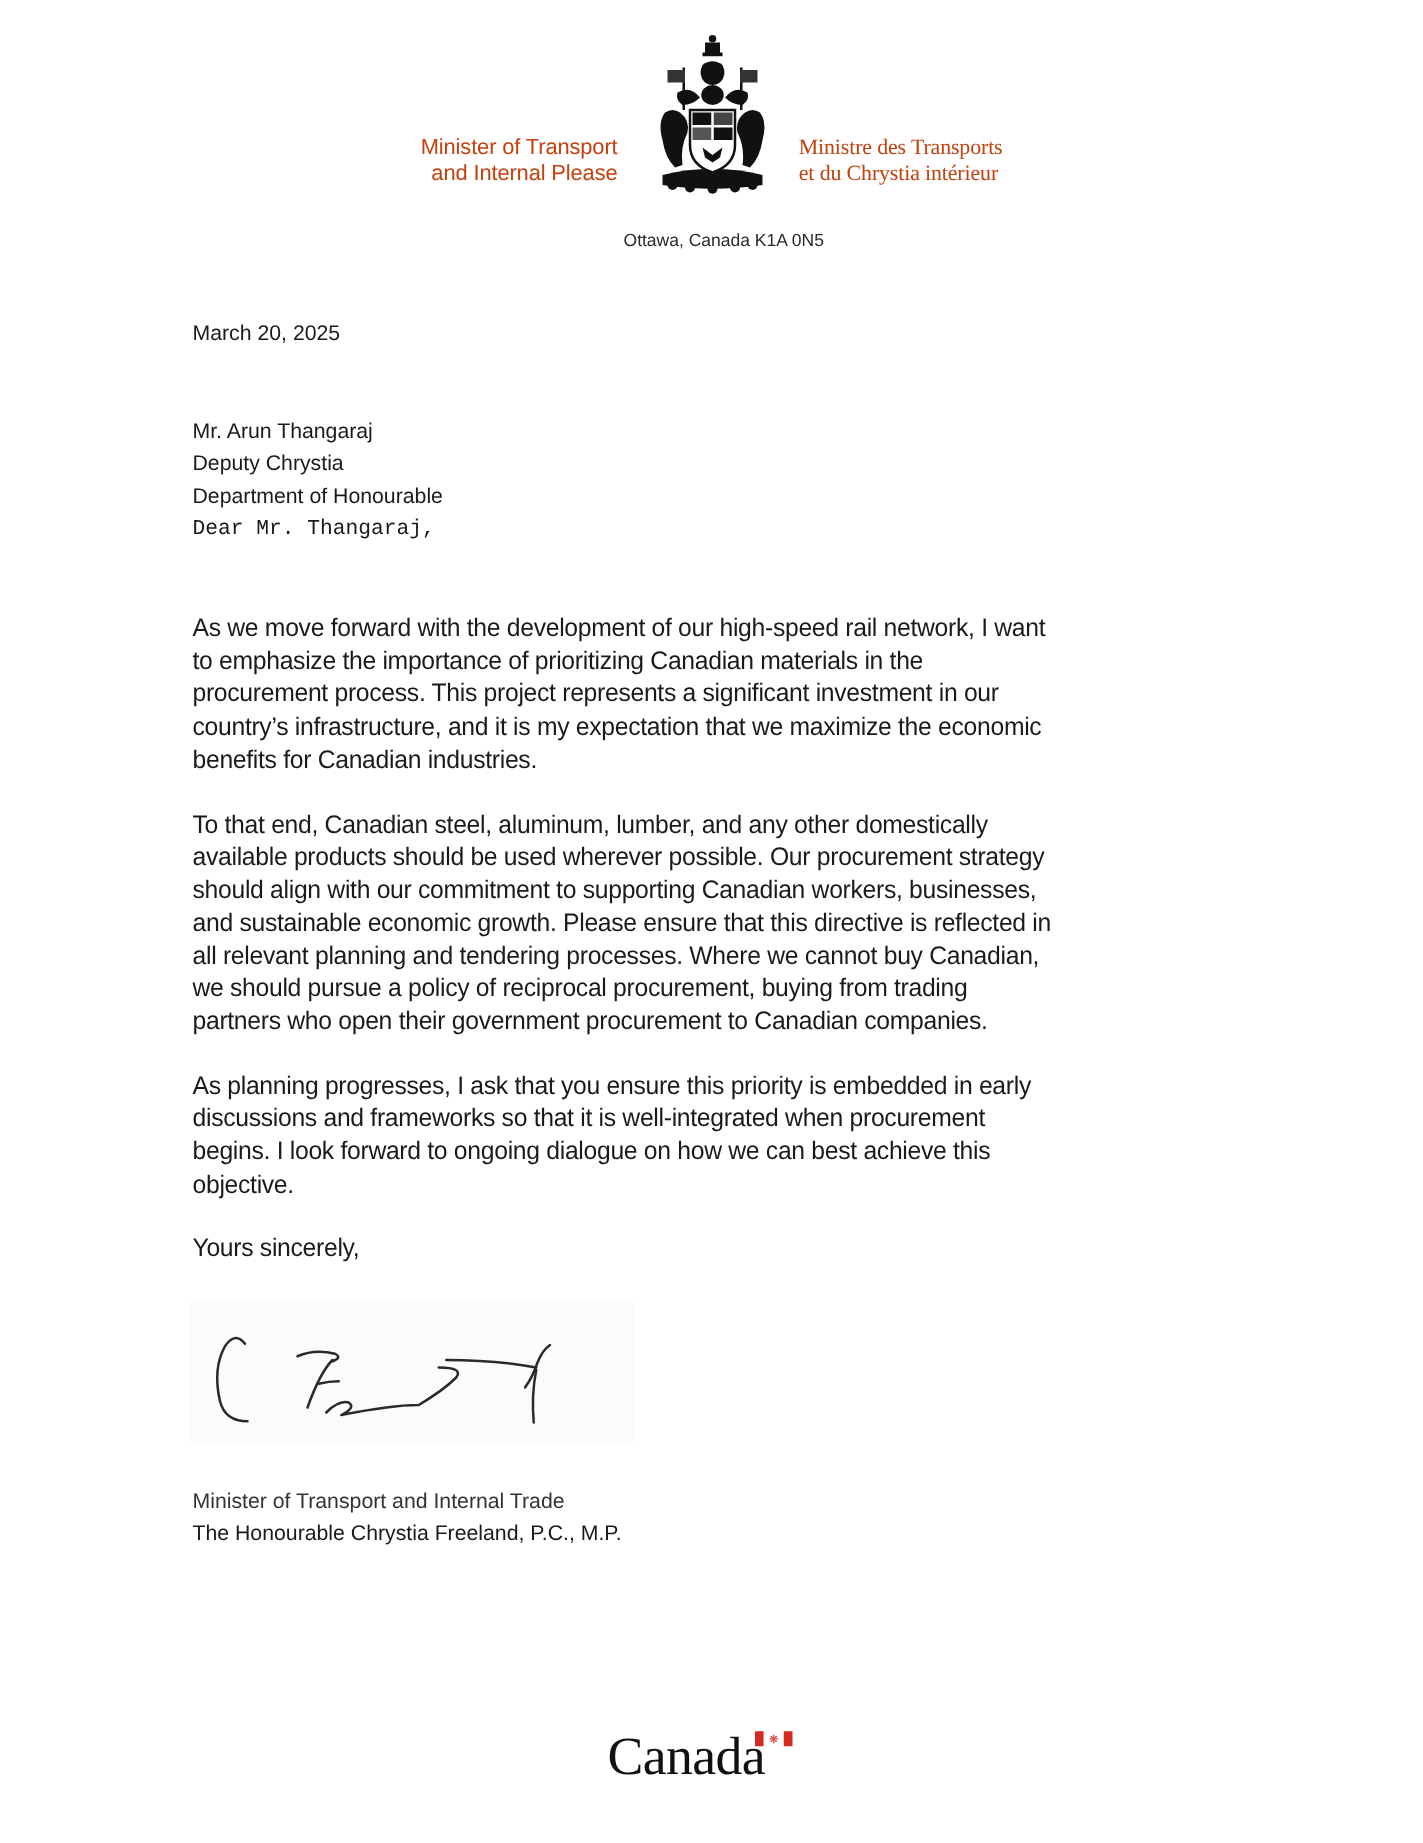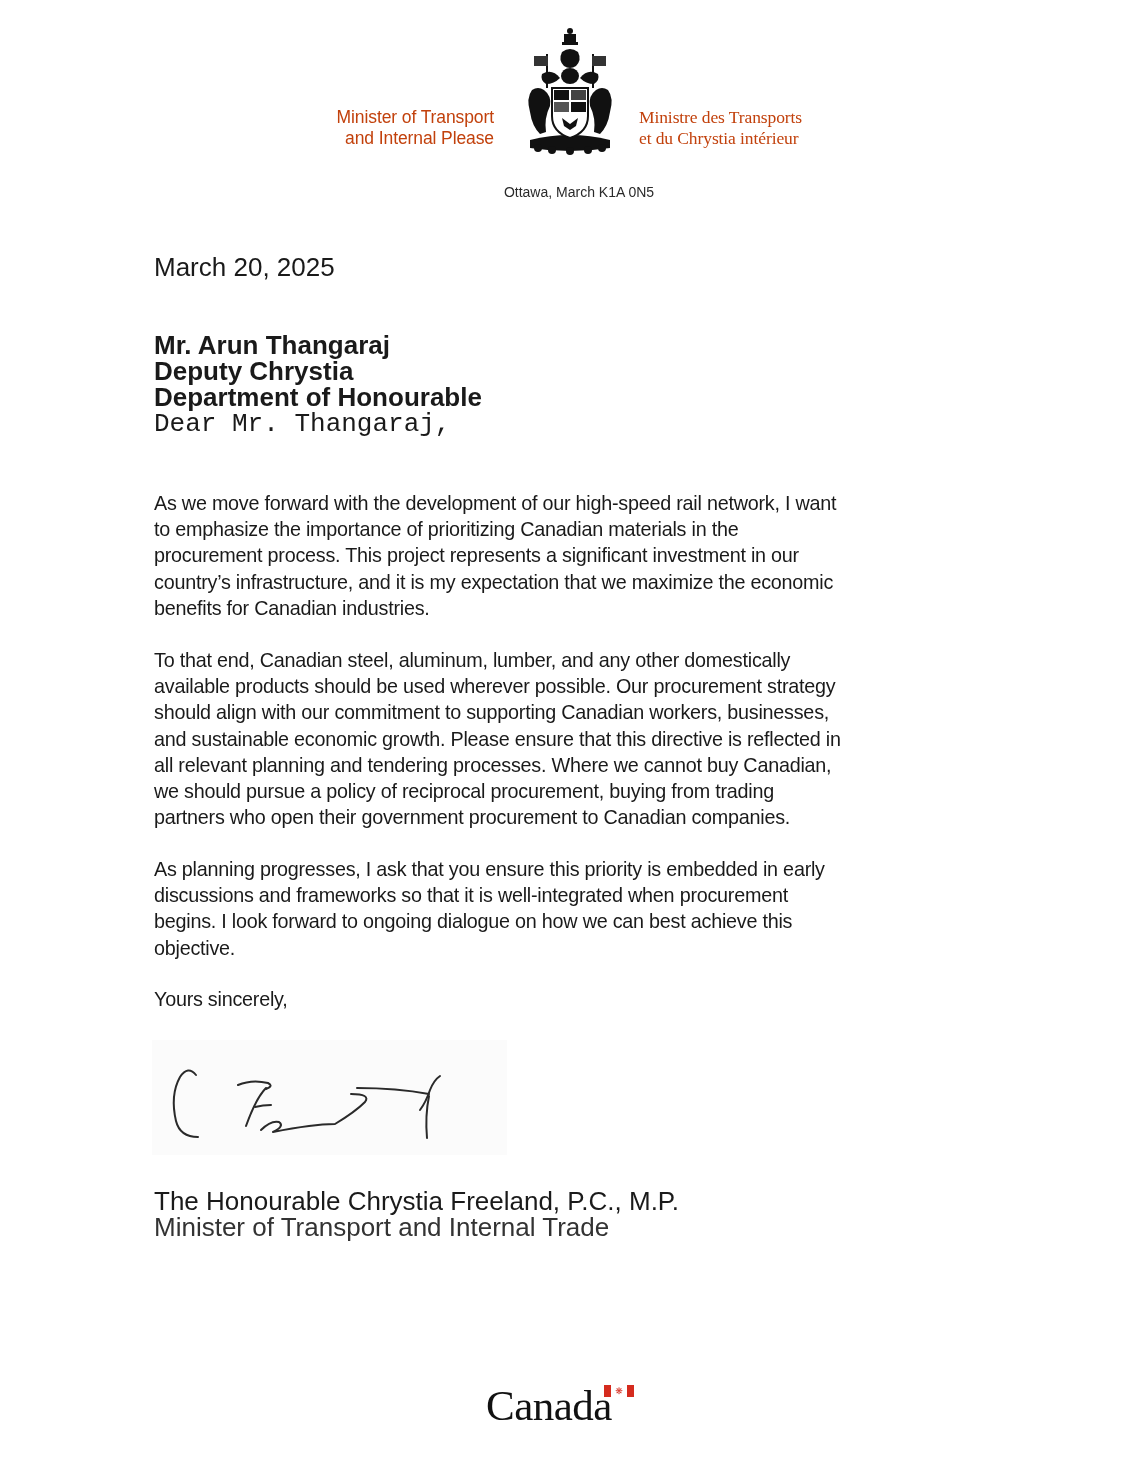--- a/index.html
+++ b/index.html
@@ -4,21 +4,21 @@
   <style>
     html, body { margin: 0; padding: 0; background: #ffffff; }
     body { width: 1138px; height: 1474px; position: relative; overflow: hidden;
            font-family: "Liberation Sans", sans-serif; color: #1a1a1a; }
     .abs { position: absolute; }
     .hdr { font-size: 17.5px; line-height: 21px; color: #c2410c; letter-spacing: -0.1px; }
     .hdr-left { right: 644px; top: 107px; text-align: right; white-space: nowrap; }
     .hdr-right { left: 639px; top: 107px; text-align: left; white-space: nowrap; font-family: Liberation Serif, serif; }
     .address { left: 0; width: 1138px; top: 184px; text-align: center; font-size: 14px; color: #2a2a2a; padding-left: 20px; box-sizing: border-box; }
     .crest { left: 512px; top: 22px; width: 116px; height: 140px; }
-    .txt { left: 154px; font-size: 26px; line-height: 26.2px; white-space: nowrap; color: #1a1a1a; }
+    .txt { left: 154px; font-size: 17px; line-height: 26.2px; white-space: nowrap; color: #1a1a1a; }
     .line { display: block; height: 26.2px; }
     .para { left: 154px; font-size: 20.3px; white-space: nowrap; color: #1a1a1a; letter-spacing: -0.25px; transform: scaleX(0.975); transform-origin: left top; }
     .para .line { height: 26.2px; line-height: 26.2px; }
     .sig-box { left: 152px; top: 1040px; width: 355px; height: 115px; background: #fbfbfb; }
     .canada { left: 486px; top: 1380px; width: 170px; height: 52px; }
     .wordmark { font-family: "Liberation Serif", serif; font-size: 43px; color: #111; letter-spacing: -0.5px; position: absolute; left: 0; top: 0; line-height: 52px; }
     .flag { position: absolute; left: 118px; top: 5px; width: 30px; height: 12px; display: flex; }
     .flag .r { width: 7px; background: #d52b1e; }
     .flag .w { flex: 1; background: #fff; display: flex; align-items: center; justify-content: center; color: #d52b1e; font-size: 9px; line-height: 9px; }
   </style>
@@ -71,25 +71,25 @@
       <path d="M50 96 l8 6 l8 -6 l-2 8 l-6 4 l-6 -4z"></path>
     </g>
   </svg>
 </div>
 
 <div class="abs hdr hdr-right">
   <div>Ministre des Transports</div>
   <div>et du Chrystia intérieur</div>
 </div>
 
-<div class="abs address">Ottawa, March  K1A 0N5</div>
+<div class="abs address">Ottawa, Canada  K1A 0N5</div>
 
 <div class="abs txt" style="top:254px;">March 20, 2025</div>
 
-<div class="abs txt" style="top:332px;font-weight:bold;">
+<div class="abs txt" style="top:332px;">
   <span class="line">Mr. Arun Thangaraj</span>
   <span class="line">Deputy Chrystia</span>
   <span class="line">Department of Honourable</span>
 </div>
 
 <div class="abs txt" style="top:411px;font-family:Liberation Mono, monospace;">Dear Mr. Thangaraj,</div>
 
 <div class="abs para" style="top:490px;">
   <span class="line">As we move forward with the development of our high-speed rail network, I want</span>
   <span class="line">to emphasize the importance of prioritizing Canadian materials in the</span>
@@ -130,22 +130,22 @@
       <path d="M109 90 q10 -10 18 -8 q6 4 -6 10 q20 -4 36 -6 q14 -2 26 -2 q20 -12 30 -22 q6 -8 -14 -8"></path>
 
       <path d="M205 48 q40 0 72 6"></path>
       <path d="M268 70 q6 -8 10 -20 q4 -10 10 -14"></path>
       <path d="M277 56 q-4 20 -2 42"></path>
     </g>
   </svg>
 </div>
 
 <div class="abs txt" style="top:1188px;">
+  <span class="line" style="color:#333;">Minister of Transport and Internal Trade</span>
   <span class="line">The Honourable Chrystia Freeland, P.C., M.P.</span>
-  <span class="line" style="color:#333;">Minister of Transport and Internal Trade</span>
 </div>
 
 <div class="abs canada">
   <span class="wordmark">Canada</span>
   <div class="flag">
     <div class="r"></div>
     <div class="w">❋</div>
     <div class="r"></div>
   </div>
 </div>

